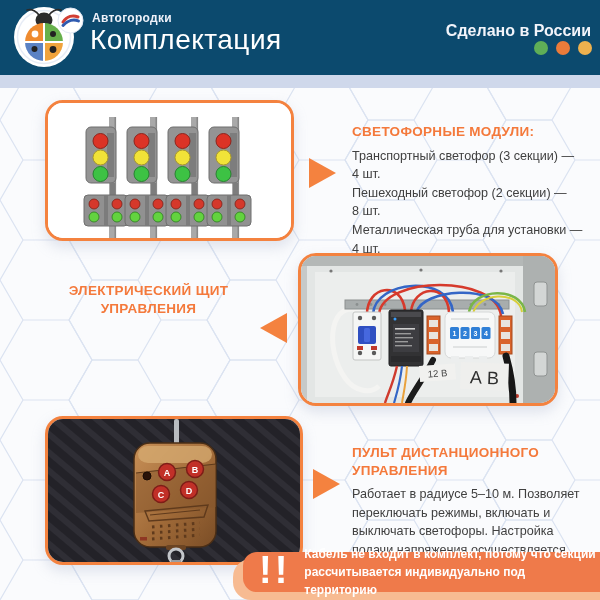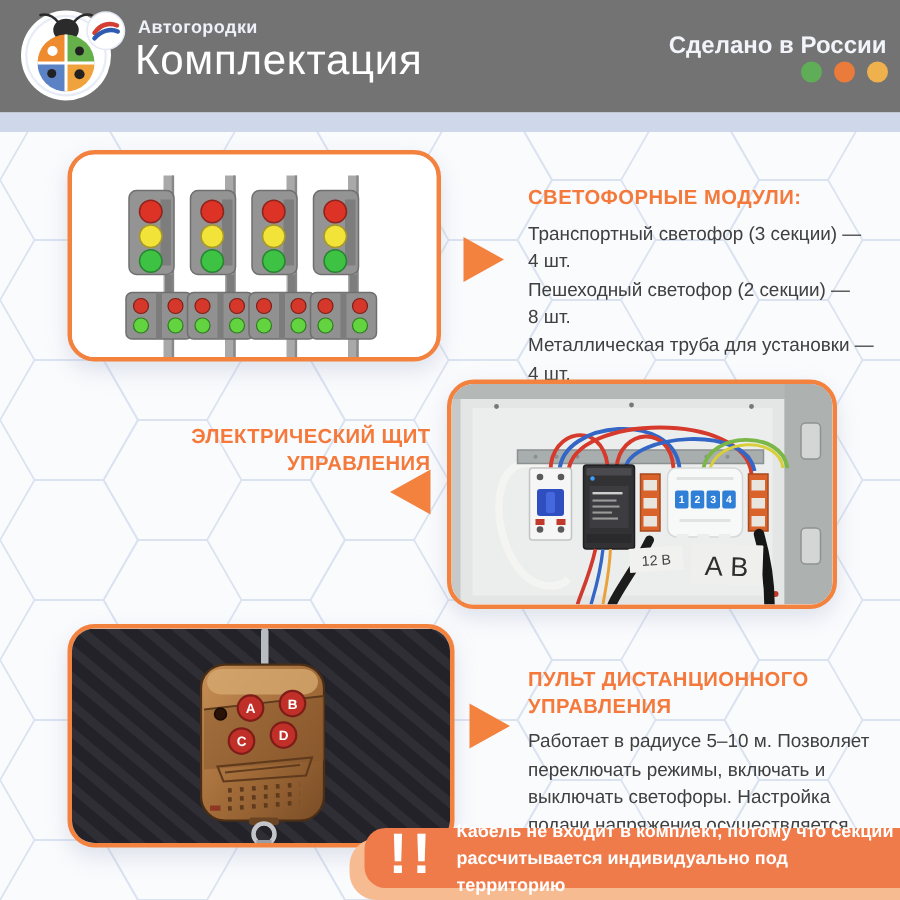--- a/index.html
+++ b/index.html
@@ -1,21 +1,21 @@
 <!DOCTYPE html>
 <html><head>
 <meta charset="utf-8">
 <style>
   html,body{margin:0;padding:0;}
   body{font-family:"Liberation Sans","DejaVu Sans",sans-serif;background:#e9ecf2;}
   .page{position:relative;width:600px;height:600px;background:#fafbfd;overflow:hidden;}
   .hexbg{position:absolute;left:0;top:0;width:600px;height:600px;}
 
   
-  .header{position:absolute;left:0;top:0;width:600px;height:75px;background:#737373;}
+  .header{position:absolute;left:0;top:0;width:600px;height:75px;background:#0c4a6e;}
   .header-strip{position:absolute;left:0;top:75px;width:600px;height:13px;background:#cfd8eb;}
   .logo-wrap{position:absolute;left:13px;top:6px;width:80px;height:64px;}
   .logo-main{position:absolute;left:0;top:0;}
   .logo-badge{position:absolute;left:44px;top:1px;}
   .brand-name{position:absolute;left:92px;top:11px;font-size:12px;font-weight:bold;color:#eef1f9;letter-spacing:.3px;}
   .page-title{position:absolute;left:90px;top:24px;margin:0;font-size:28px;font-weight:normal;color:#ffffff;letter-spacing:.5px;}
   .made-in{position:absolute;right:9px;top:22px;font-size:16px;font-weight:bold;color:#f2f4fa;}
   .dots{position:absolute;right:8px;top:41px;display:flex;gap:8px;}
   .dot{width:14px;height:14px;border-radius:50%;}
   .dot-green{background:#5fae57;}
@@ -35,21 +35,21 @@
   .tri-left{border-top:15px solid transparent;border-bottom:15px solid transparent;border-right:27px solid #f4823f;}
   .tri1{left:309px;top:158px;}
   .tri2{left:260px;top:313px;}
   .tri3{left:313px;top:469px;}
 
   
   .tb{position:absolute;}
   .tb h2{margin:16px 0 6px 0;font-size:13.5px;font-weight:bold;color:#f4793b;letter-spacing:.3px;white-space:pre-line;line-height:1.3;}
   .tb p{margin:0;font-size:12.6px;line-height:1.48;color:#404040;white-space:pre-line;}
   .tb1{left:352px;top:107px;width:246px;}
-  .tb2{left:10px;top:266px;width:277px;text-align:right;}
+  .tb2{left:10px;top:266px;width:277px;text-align:center;}
   .tb3{left:352px;top:428px;width:250px;}
 
   
   .banner-outer{position:absolute;left:233px;top:559px;width:367px;height:41px;background:#f7bb92;border-radius:18px 0 0 18px;}
   .banner-inner{position:absolute;left:243px;top:552px;width:357px;height:40px;background:#ef7a4a;border-radius:14px 0 0 14px;display:flex;align-items:center;}
   .bang{font-size:38px;font-weight:800;color:#ffffff;letter-spacing:3px;margin:0 14px 4px 16px;line-height:1;}
   .banner-note{margin:0;font-size:12px;font-weight:bold;color:#ffffff;line-height:1.5;white-space:pre-line;}
 </style>
 </head>
 <body>

